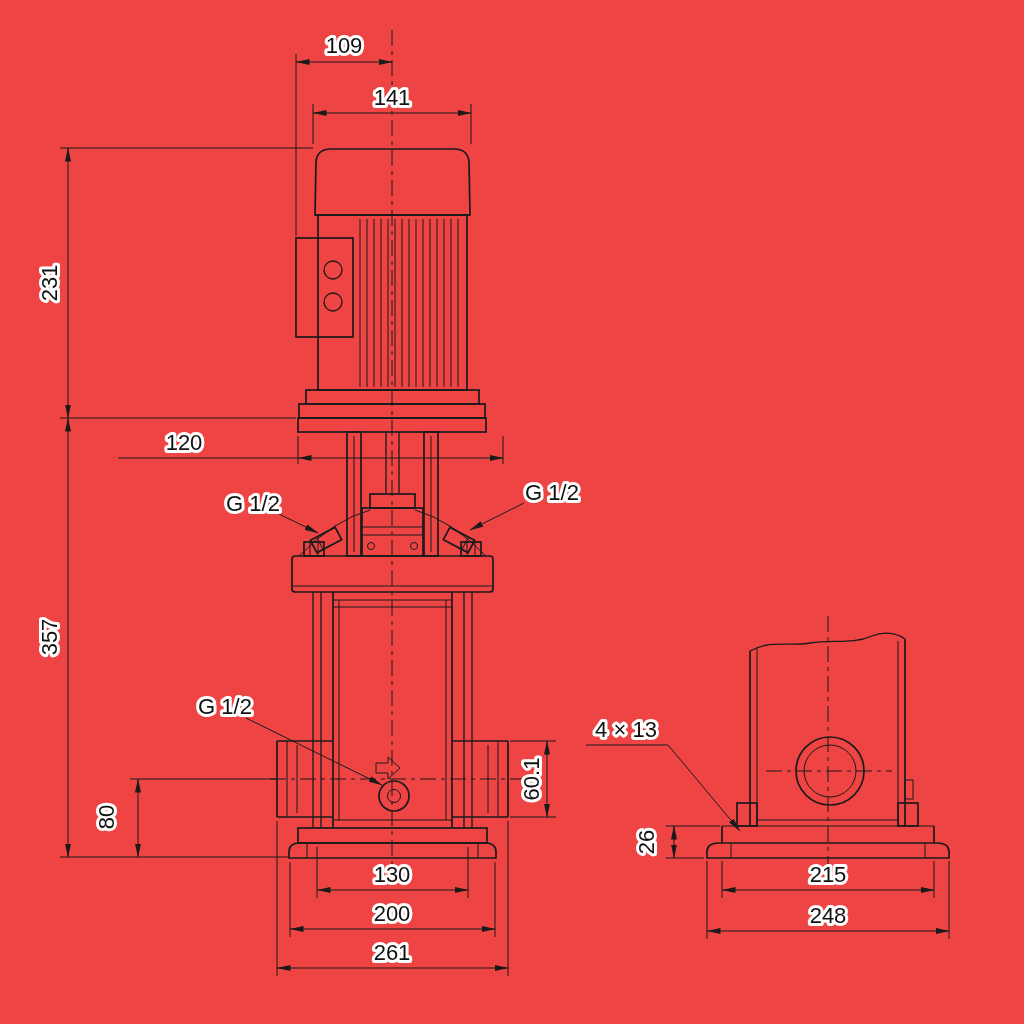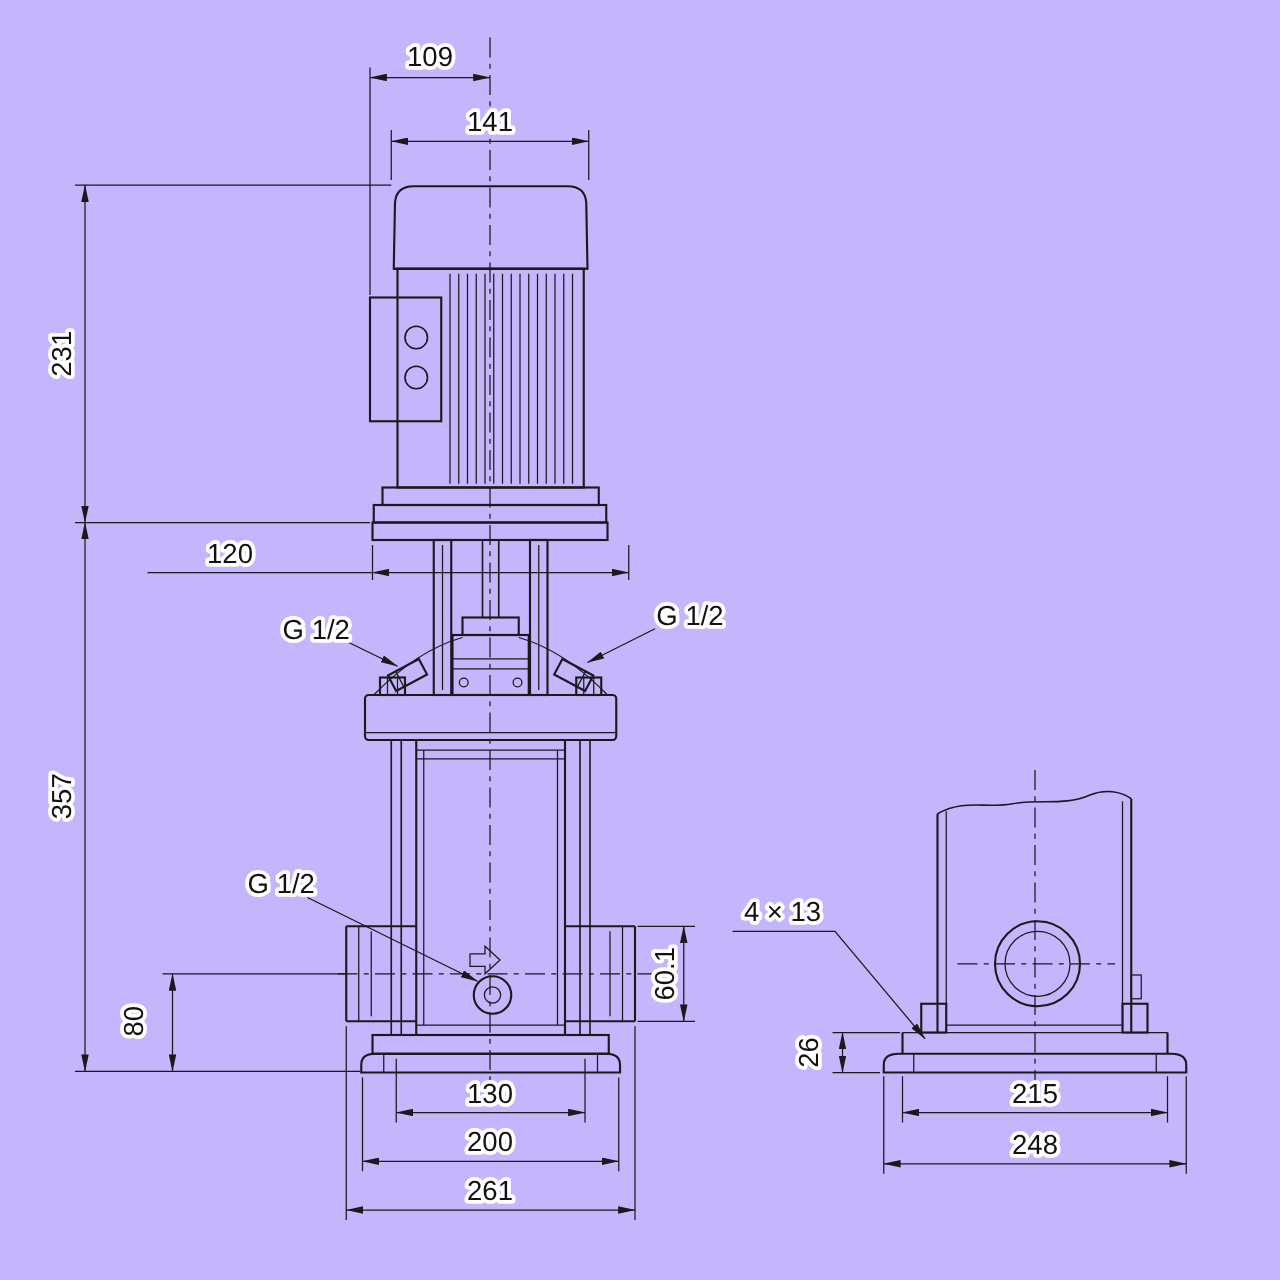--- a/index.html
+++ b/index.html
@@ -1,16 +1,16 @@
 <!DOCTYPE html>
 <html><head>
 <meta charset="utf-8">
 <style>
   html,body { margin:0; padding:0; background:#ffffff; }
-  .stage { width:1024px; height:1024px; position:relative; background:#c4b5fd; }
+  .stage { width:1024px; height:1024px; position:relative; background:#ef4444; }
   svg { display:block; }
   .outline { stroke:#1a1a1a; stroke-width:1.7; fill:none; }
   .mid     { stroke:#1a1a1a; stroke-width:1.3; fill:none; }
   .thin    { stroke:#1a1a1a; stroke-width:1;   fill:none; }
   .dim     { stroke:#1a1a1a; stroke-width:1;   fill:none; }
   .center  { stroke:#1a1a1a; stroke-width:1;   fill:none; stroke-dasharray:16 5 4 5; }
   .lbl {
     font-family:"Liberation Sans", sans-serif;
     font-size:22px; fill:#111;
     paint-order:stroke; stroke:#ffffff; stroke-width:6px; stroke-linejoin:round;

